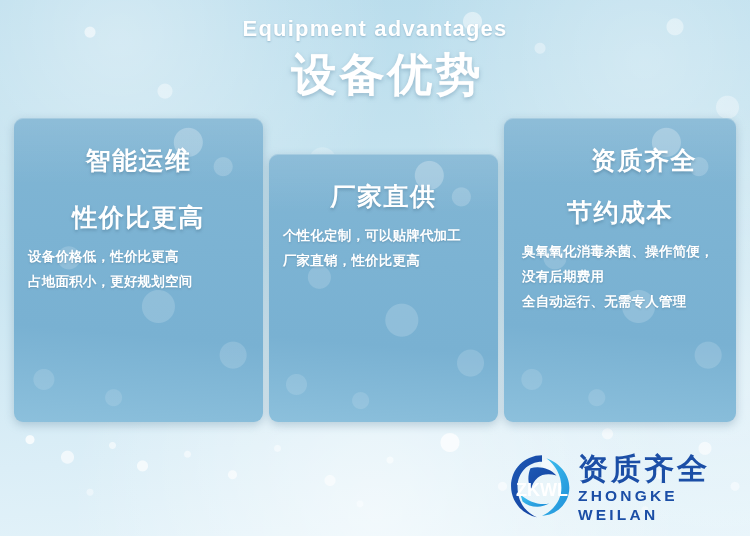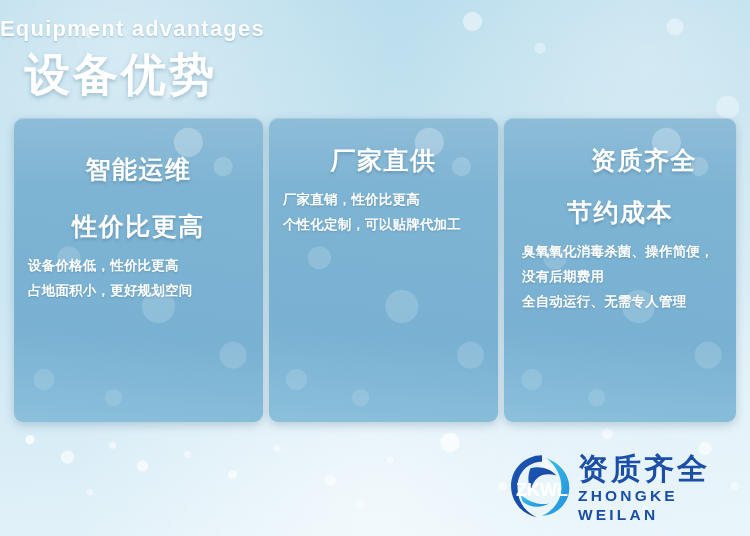--- a/index.html
+++ b/index.html
@@ -73,20 +73,21 @@
       radial-gradient(circle at 86% 82%, rgba(255,255,255,0.40) 0 3px, rgba(255,255,255,0) 4px);
     opacity: .9;
   }
 
   
   .header {
     position: absolute;
     top: 16px;
     left: 0;
     width: 750px;
+    text-align: center;
   }
   .header-en {
     font-size: 22px;
     font-weight: bold;
     letter-spacing: 1.2px;
     color: #ffffff;
     text-shadow: 0 1px 2px rgba(110,150,175,0.55);
     line-height: 26px;
   }
   .header-cn {
@@ -112,21 +113,21 @@
     filter: drop-shadow(0 3px 5px rgba(90,130,155,0.35));
   }
   .card {
     position: relative;
     border-radius: 9px;
     overflow: hidden;
     background: linear-gradient(185deg, #82b6d4 0%, #7cb3d3 40%, #79b1d2 70%, #8cc0dc 100%);
     box-shadow: inset 0 1px 0 rgba(255,255,255,0.22);
   }
   .card.c1 { width: 251px; }
-  .card.c2 { width: 231px; }
+  .card.c2 { width: 231px; margin-top: 36px; }
   .card.c3 { width: 234px; }
 
   .card-tex {
     position: absolute;
     inset: 0;
     pointer-events: none;
     background-image:
       radial-gradient(circle at 70% 8%, rgba(255,255,255,0.26) 0 14px, rgba(255,255,255,0) 15px),
       radial-gradient(circle at 84% 16%, rgba(255,255,255,0.18) 0 9px, rgba(255,255,255,0) 10px),
       radial-gradient(circle at 22% 46%, rgba(255,255,255,0.16) 0 11px, rgba(255,255,255,0) 12px),
@@ -154,21 +155,21 @@
     color: #ffffff;
     font-size: 13.5px;
     font-weight: bold;
     line-height: 25px;
     letter-spacing: 0.2px;
     text-shadow: 0 1px 2px rgba(72,112,140,0.40);
   }
   .block-lines div { white-space: nowrap; }
 
   
-  .c1 .block-a { padding: 36px 0 0 0; }
+  .c1 .block-a { padding: 27px 0 0 0; }
   .c1 .block-a .block-lines { padding: 12px 0 0 14px; }
   .c1 .block-b { padding: 27px 0 0 0; }
   .c1 .block-b .block-lines { padding: 12px 0 0 14px; }
 
   .c2 .block-a { padding: 27px 0 0 0; }
   .c2 .block-a .block-lines { padding: 12px 0 0 14px; }
   .c2 .block-b { padding: 27px 0 0 0; }
   .c2 .block-b .block-lines { padding: 12px 0 0 14px; }
 
   .c3 .block-a { padding: 27px 0 0 0; margin-left: 48px; }
@@ -236,22 +237,22 @@
           <div>占地面积小，更好规划空间</div>
         </div>
       </div>
     </div>
 
     <div class="card c2">
       <div class="card-tex"></div>
       <div class="block block-a">
         <div class="block-title">厂家直供</div>
         <div class="block-lines">
+          <div>个性化定制，可以贴牌代加工</div>
           <div>厂家直销，性价比更高</div>
-          <div>个性化定制，可以贴牌代加工</div>
         </div>
       </div>
     </div>
 
     <div class="card c3">
       <div class="card-tex"></div>
       <div class="block block-a">
         <div class="block-title">资质齐全</div>
       </div>
       <div class="block block-b">

